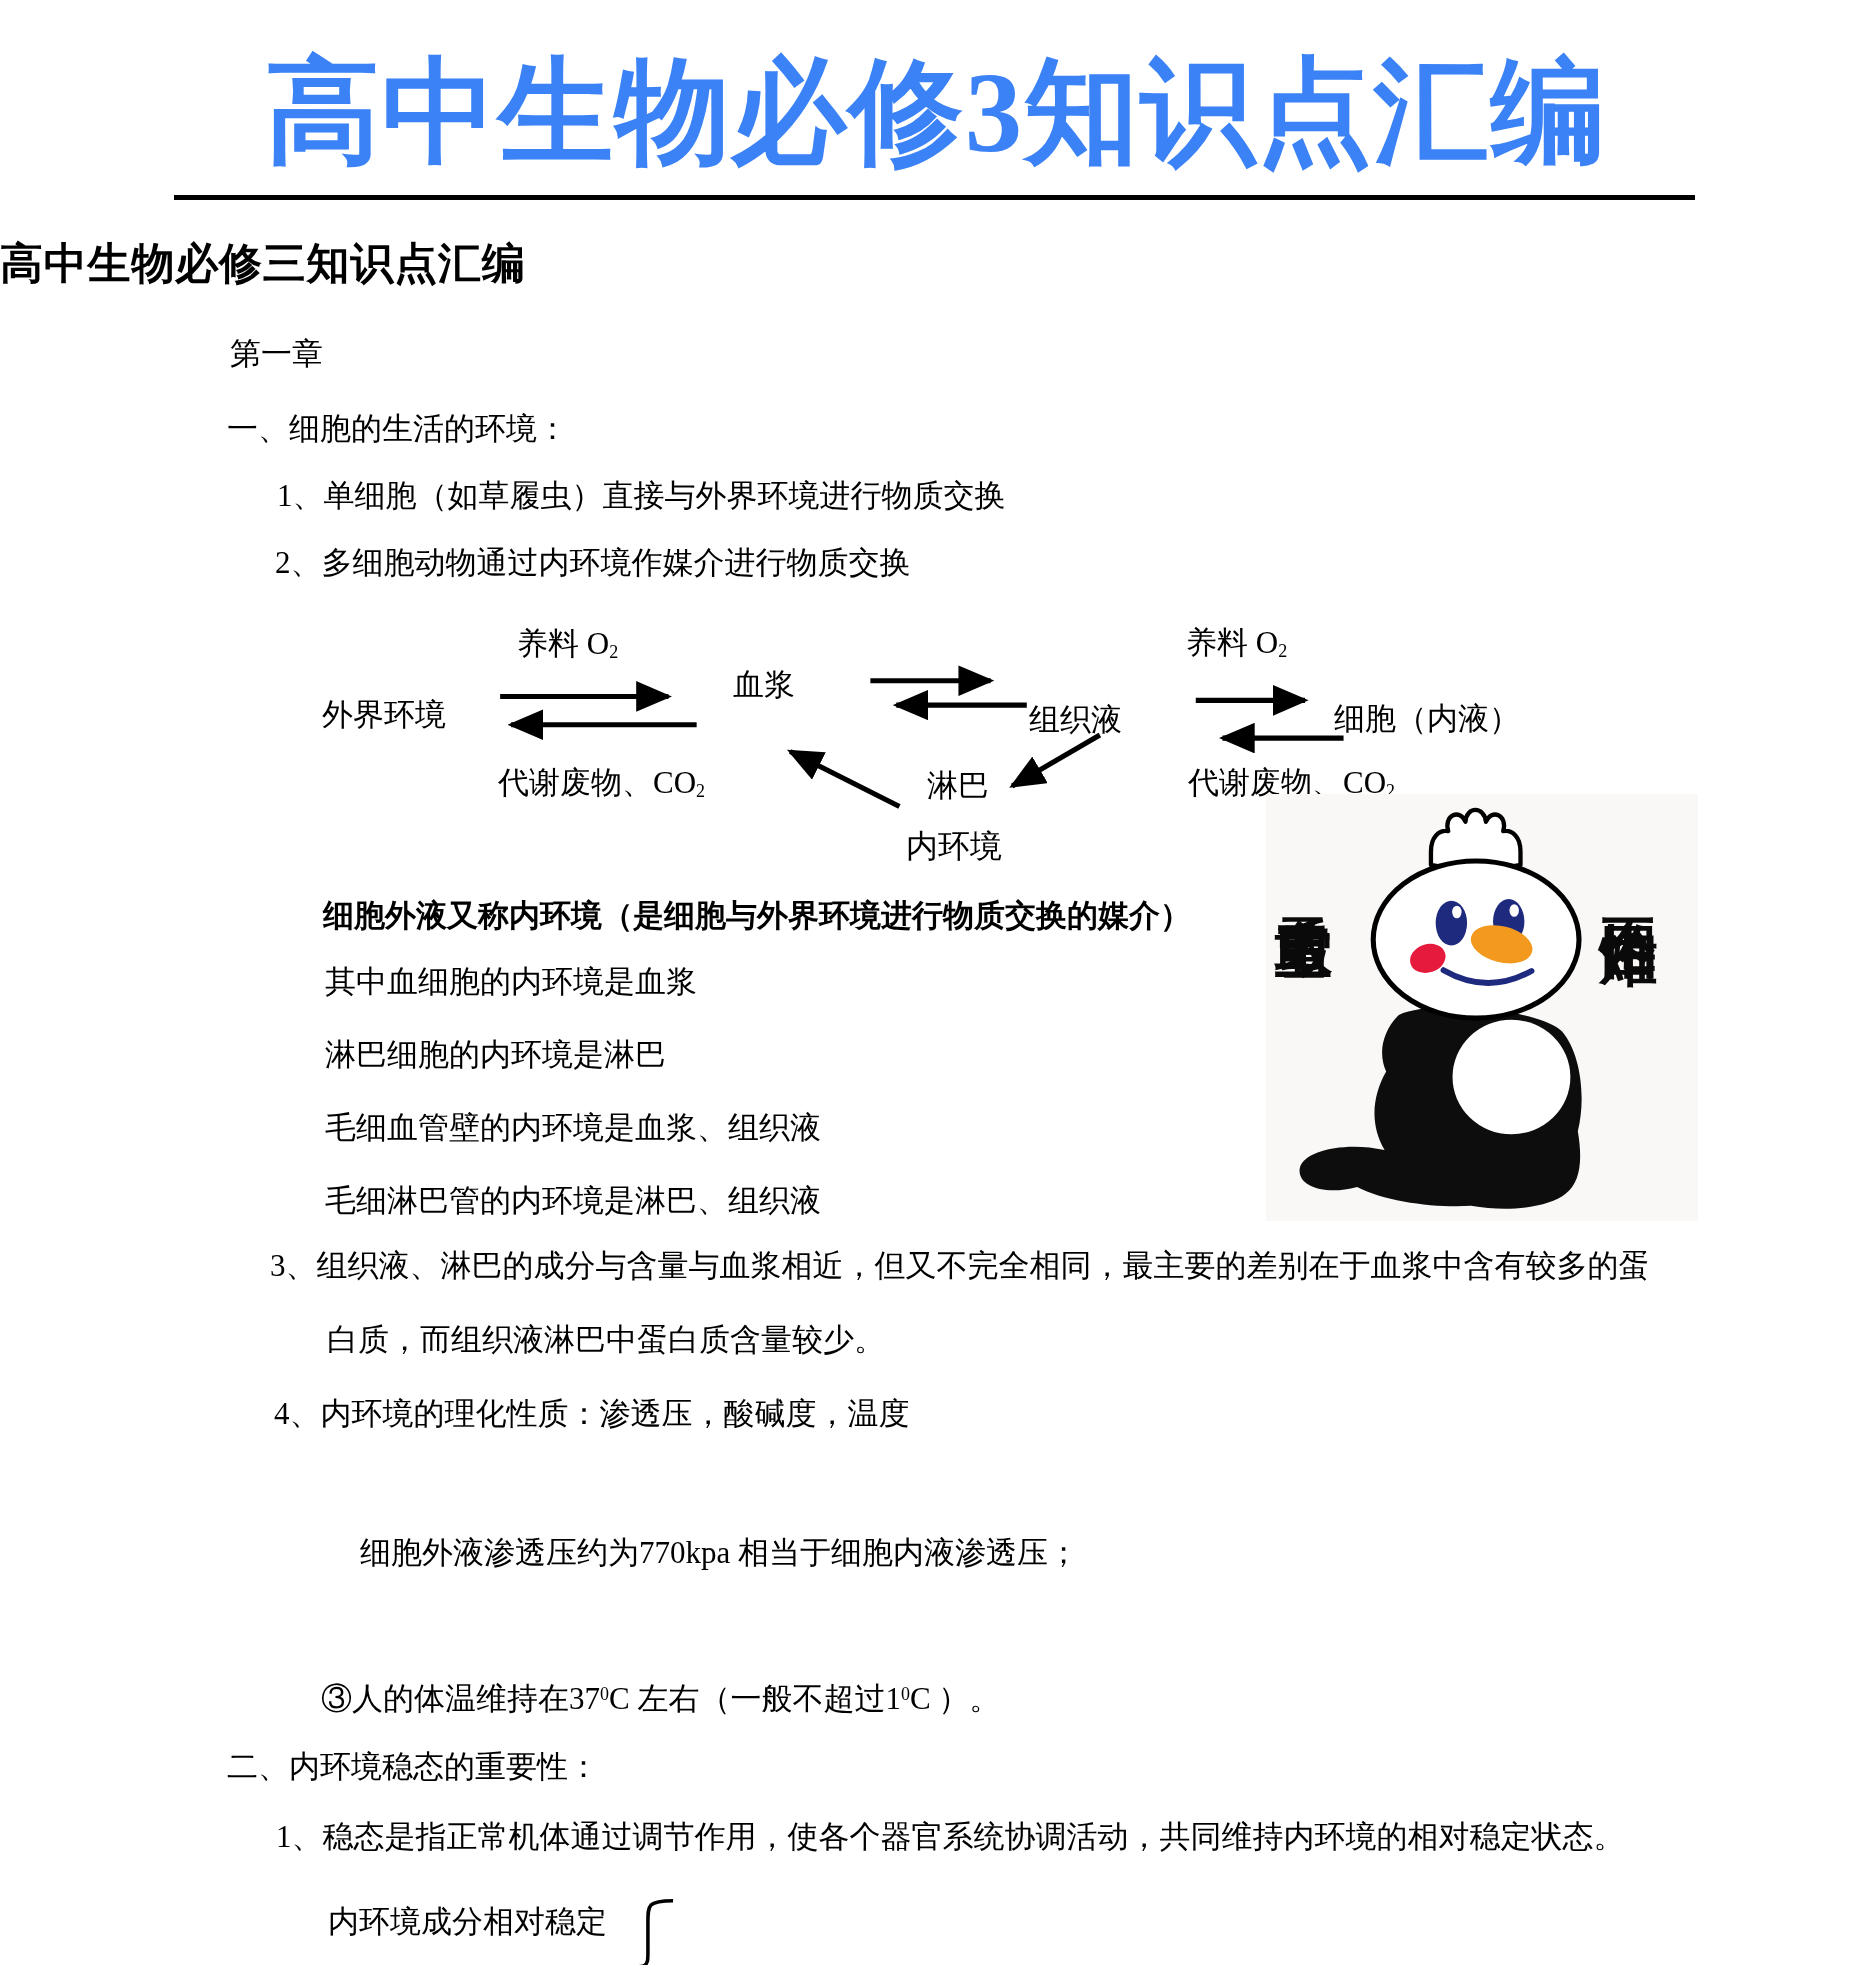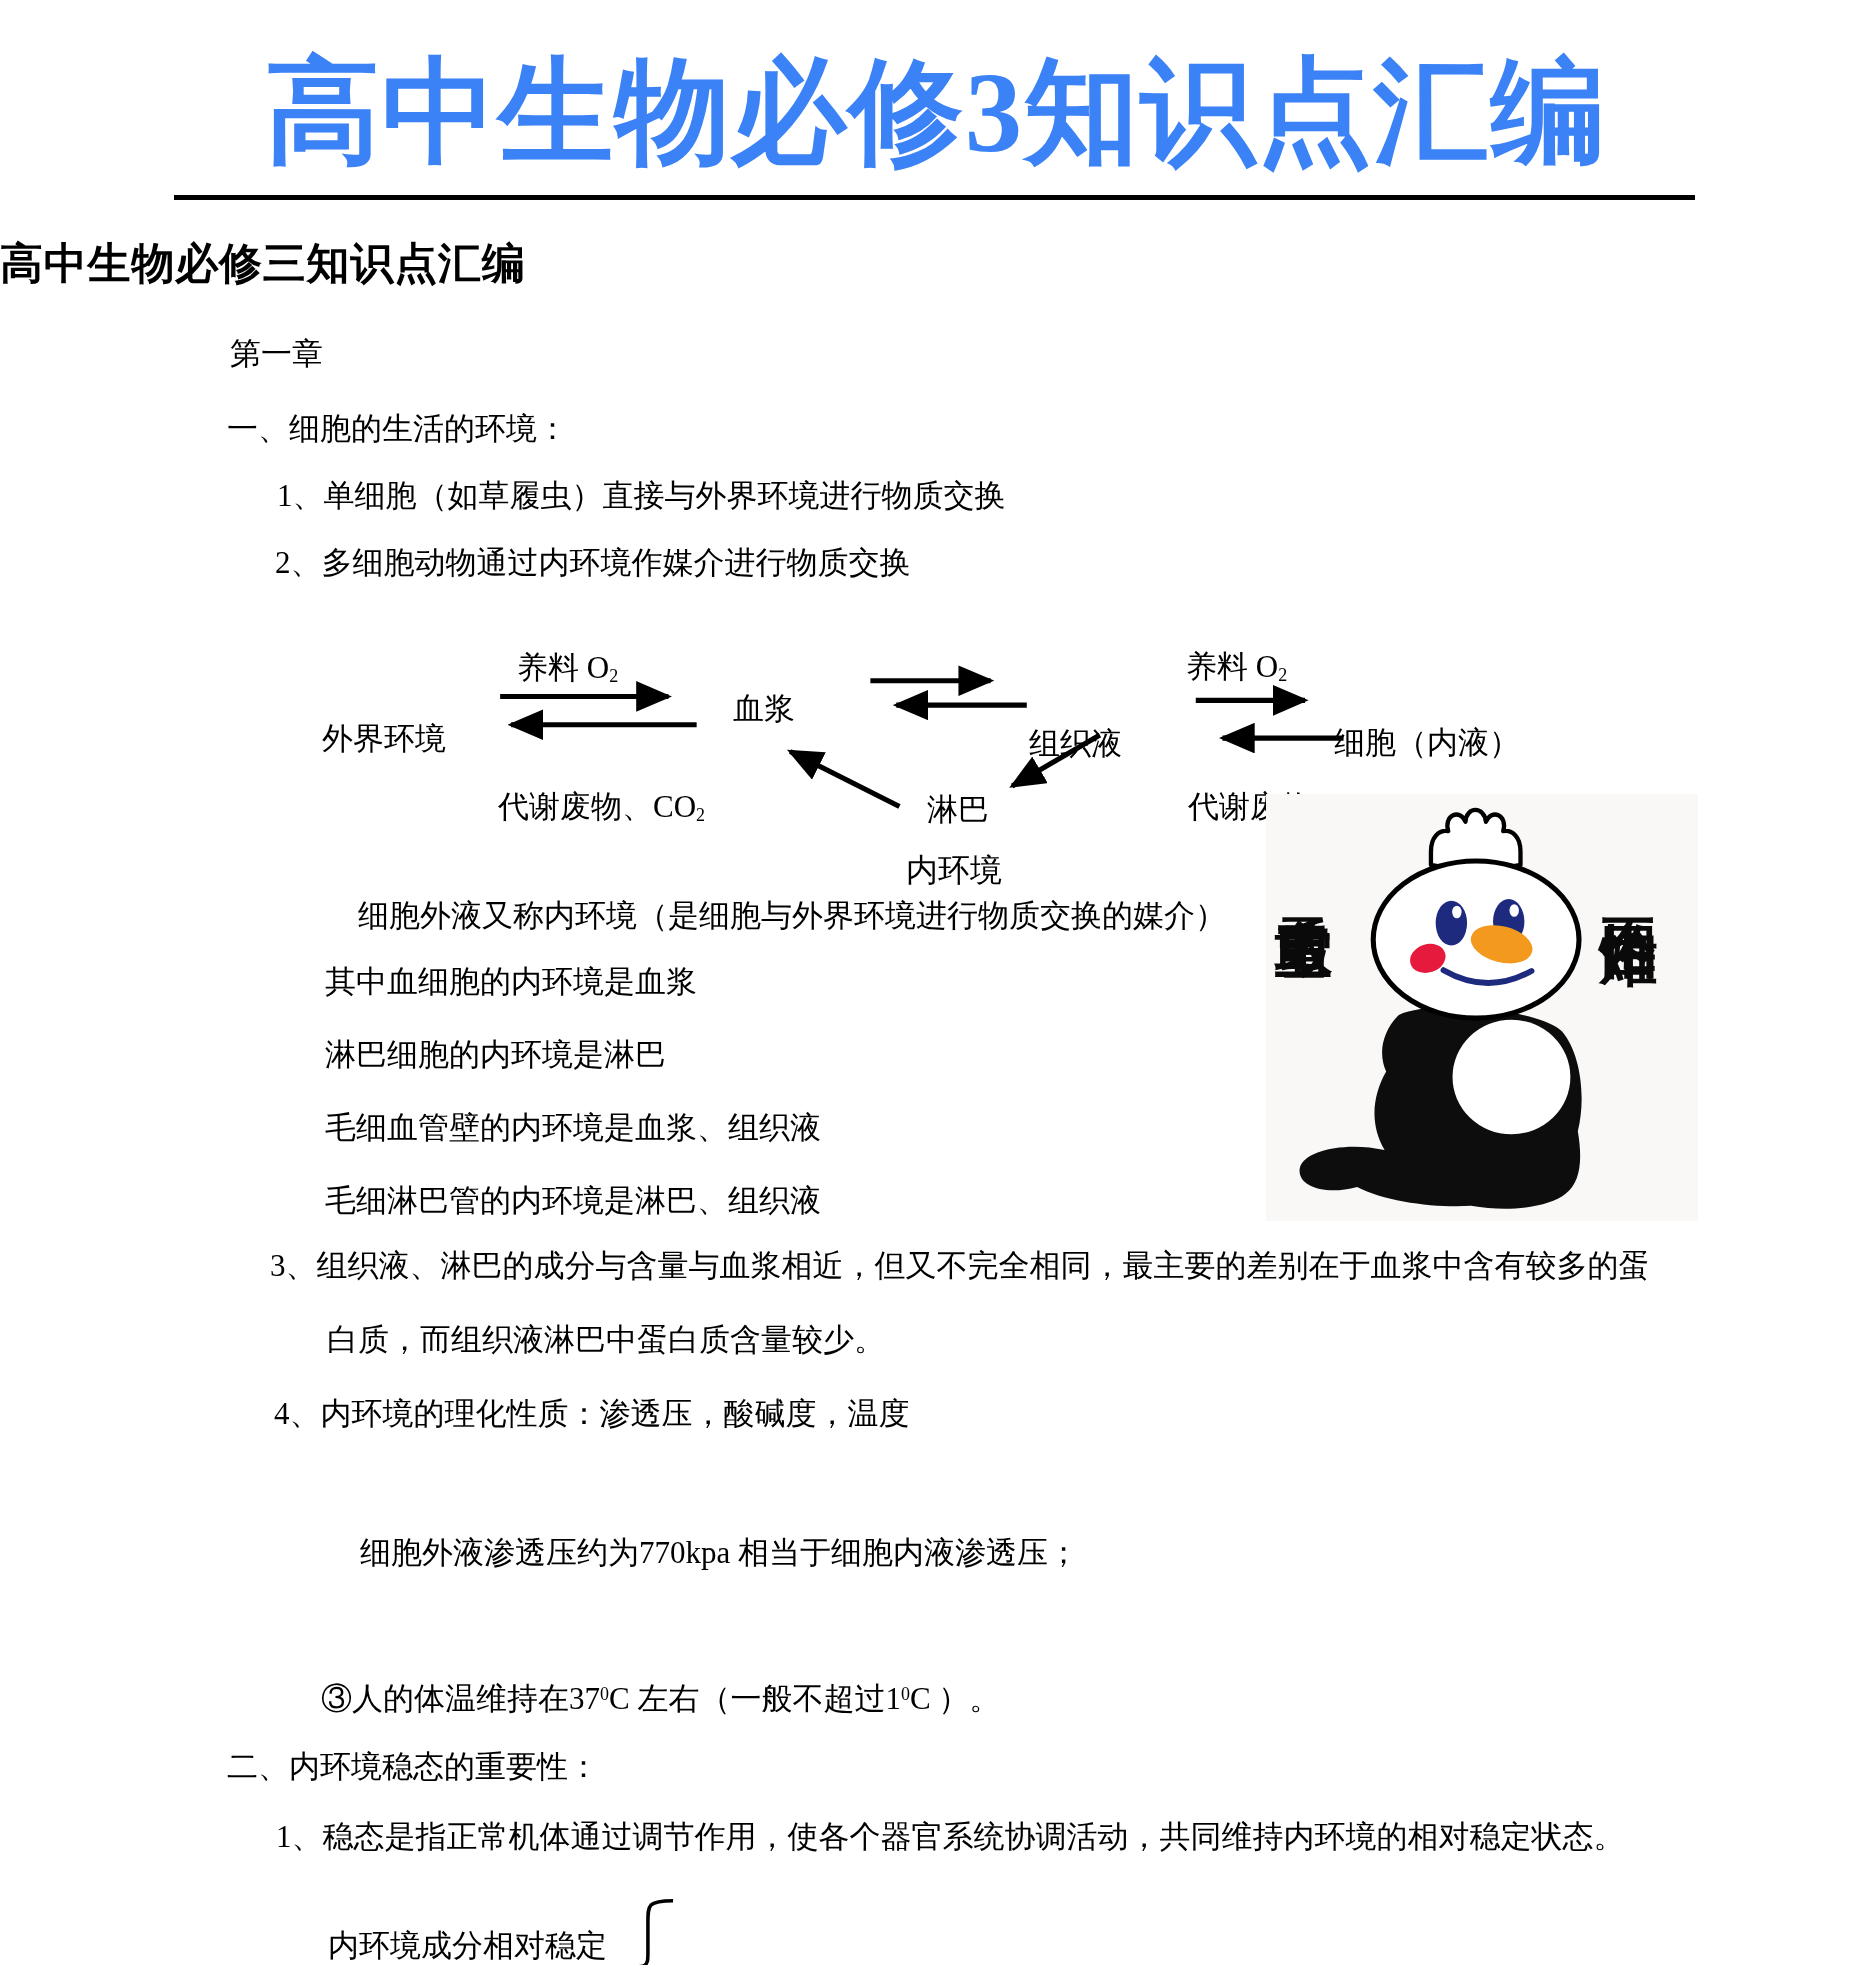--- a/index.html
+++ b/index.html
@@ -4,24 +4,24 @@
 <style>
   html,body{margin:0;padding:0;background:#ffffff;}
   #page{position:relative;width:1872px;height:2647px;background:#ffffff;overflow:hidden;
         font-family:"Liberation Serif","DejaVu Serif",serif;color:#000;}
   .banner{position:absolute;left:0;top:35px;width:100%;text-align:center;
           font-size:115px;font-weight:bold;color:#3b82f6;letter-spacing:1.6px;white-space:nowrap;}
   .hr{position:absolute;left:174px;top:195px;width:1521px;height:5.1px;background:#000;}
   .subtitle{position:absolute;left:0;top:235px;width:100%;text-align:left;
             font-size:43px;font-weight:bold;letter-spacing:0.8px;white-space:nowrap;}
   .line{position:absolute;font-size:31px;line-height:1.15;white-space:nowrap;}
-  .bold{font-weight:normal;margin-left:35px;}
+  .bold{font-weight:bold;}
   sub{font-size:58%;vertical-align:-18%;}
   sup{font-size:58%;vertical-align:42%;}
-  .flabel{position:absolute;font-size:31px;line-height:1.1;white-space:nowrap;margin-top:24px;}
+  .flabel{position:absolute;font-size:31px;line-height:1.1;white-space:nowrap;}
   .caption{font-size:32px;}
   #overlay{position:absolute;left:0;top:0;width:1872px;height:2647px;pointer-events:none;}
   .arrow{stroke:#000;stroke-width:13;}
   .brace{stroke:#000;stroke-width:9;fill:none;}
   .mascot{position:absolute;left:1266px;top:794px;width:432px;height:427px;background:#faf8f6;}
   .mascot svg{position:absolute;left:0;top:0;}
   .vtext{position:absolute;writing-mode:vertical-rl;font-size:57px;font-weight:bold;
          letter-spacing:3.9px;color:#0a0a0a;line-height:1;
          font-family:"Liberation Serif","DejaVu Serif",serif;white-space:nowrap;}
 </style>

